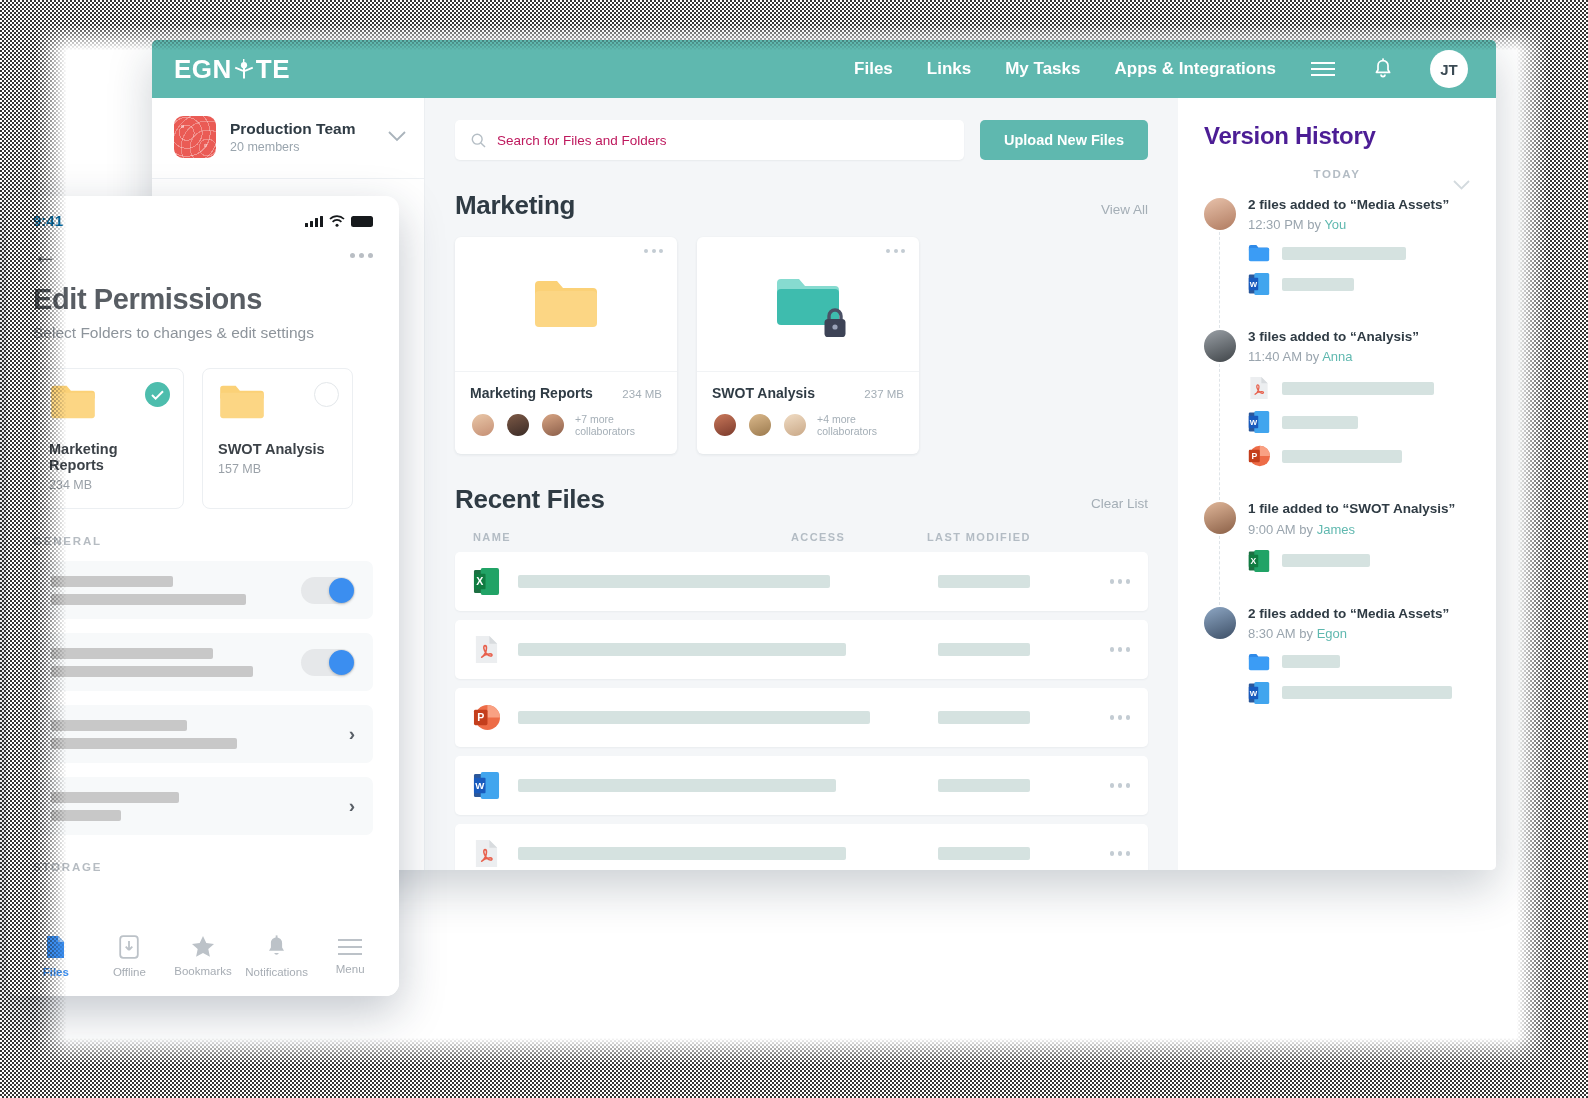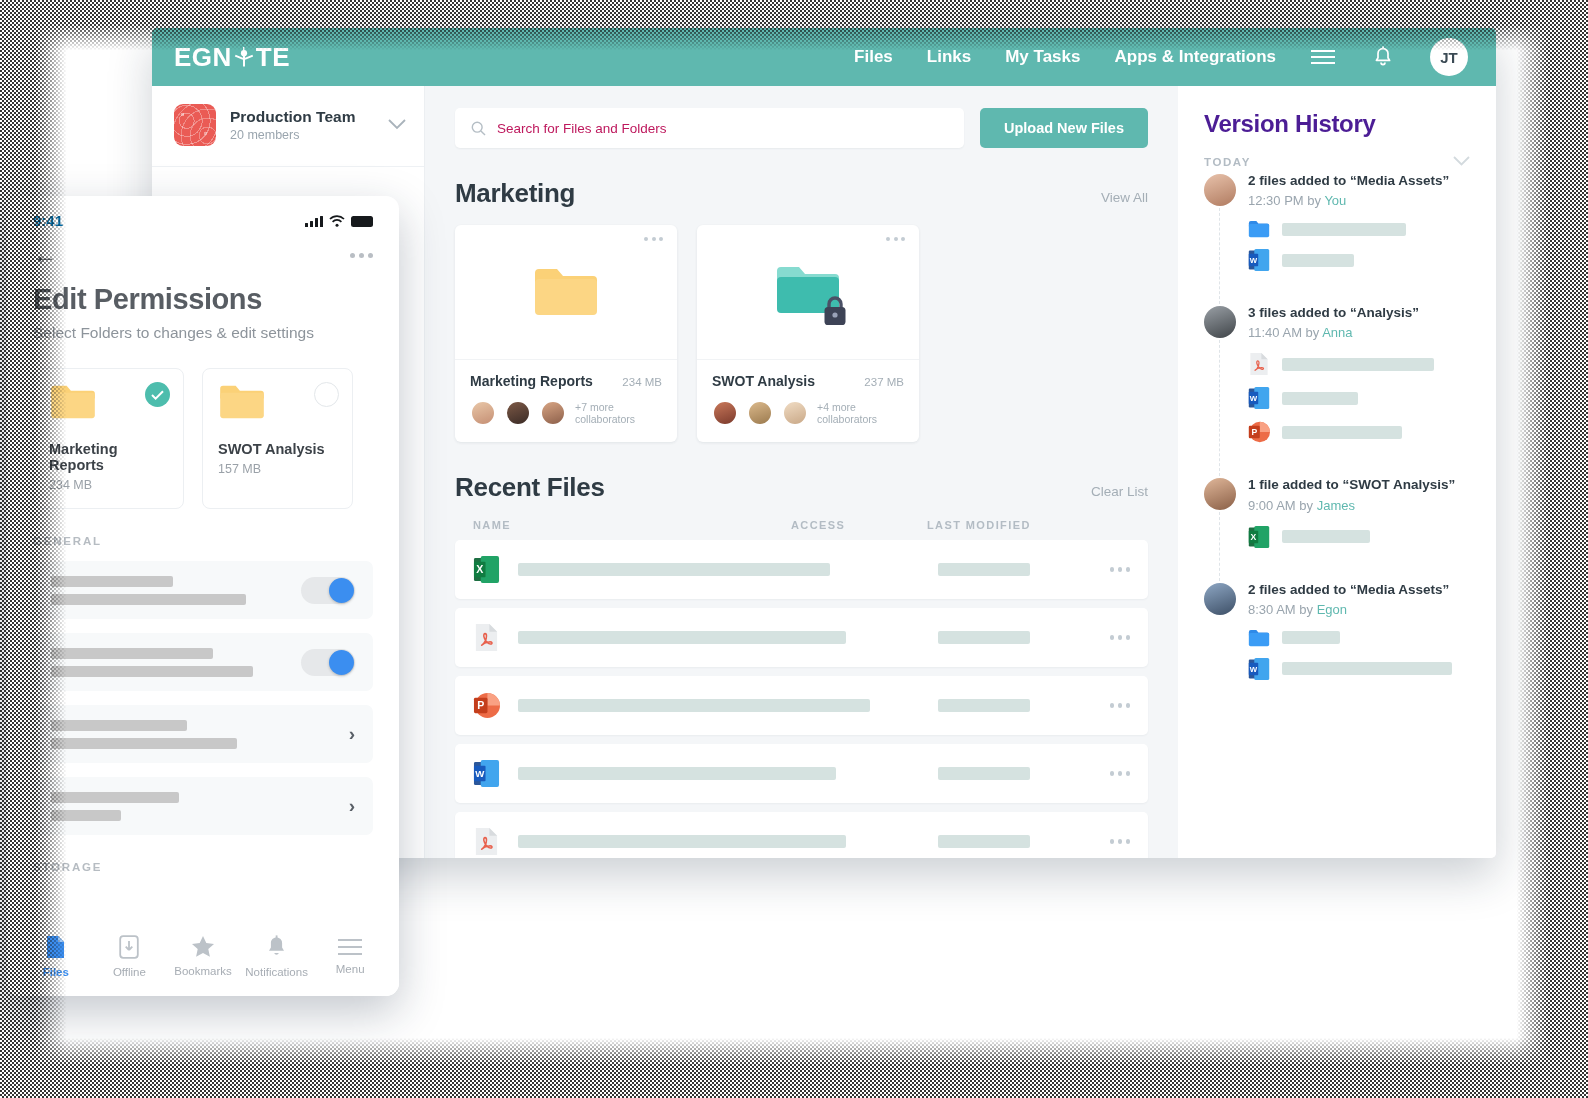--- a/index.html
+++ b/index.html
@@ -22,21 +22,21 @@
       linear-gradient(to bottom, #000 0 2.2%, transparent 4.6% 94.5%, #000 97% 100%);
     mask-image:
       linear-gradient(to right, #000 0 2.2%, transparent 4.2% 95.5%, #000 97.5% 100%),
       linear-gradient(to bottom, #000 0 2.2%, transparent 4.6% 94.5%, #000 97% 100%);
     -webkit-mask-composite: source-over; mask-composite: add;
     pointer-events: none; z-index: 60;
   }
 
   
   .window {
-    position: absolute; left: 152px; top: 28px;
+    position: absolute; left: 152px; top: 40px;
     width: 1344px; height: 830px;
     background: #f4f6f8;
     border-radius: 5px;
     box-shadow: 0 18px 45px rgba(25,40,60,.22);
     overflow: hidden; z-index: 10;
   }
 
   .topbar {
     height: 58px; background: #5fb8af;
     display: flex; align-items: center; padding: 0 28px 0 22px;
@@ -122,21 +122,21 @@
     border-radius: 5px; margin-bottom: 9px; padding: 0 18px;
     box-shadow: 0 1px 2px rgba(30,50,70,.05);
   }
   .bar { height: 13px; border-radius: 2px; background: #d5e2e0; }
   .row-dots { margin-left: auto; display: flex; gap: 3.5px; }
   .row-dots i { width: 4.5px; height: 4.5px; border-radius: 50%; background: #c3ccd3; display: block; }
 
   
   .vh { width: 318px; background: #fff; padding: 24px 26px 0 26px; }
   .vh h2 { font-size: 24px; font-weight: bold; color: #4c1d95; letter-spacing: -.3px; }
-  .vh-sub { display: flex; align-items: center; margin: 18px 0 4px; }
+  .vh-sub { display: flex; align-items: center; margin: 18px 0 4px; flex-direction: column; }
   .vh-sub span { font-size: 11.5px; letter-spacing: 1.6px; color: #b3bcc4; font-weight: bold; }
   .vh-sub .chev { margin-left: auto; color: #d3dade; }
   .ev { position: relative; padding-left: 44px; }
   .ev .pic { position: absolute; left: 0; top: 2px; width: 32px; height: 32px; border-radius: 50%; }
   .ev .rail { position: absolute; left: 15px; top: 36px; bottom: 0; width: 0;
     border-left: 1.5px dashed #dfe4e8; }
   .ev-title { font-size: 13.5px; font-weight: bold; color: #2f3b44; line-height: 1.35; }
   .ev-meta { font-size: 13px; color: #9aa5ae; margin-top: 3px; }
   .ev-meta b { color: #5fb8af; font-weight: normal; }
   .ev-files { padding: 12px 0 22px; }

